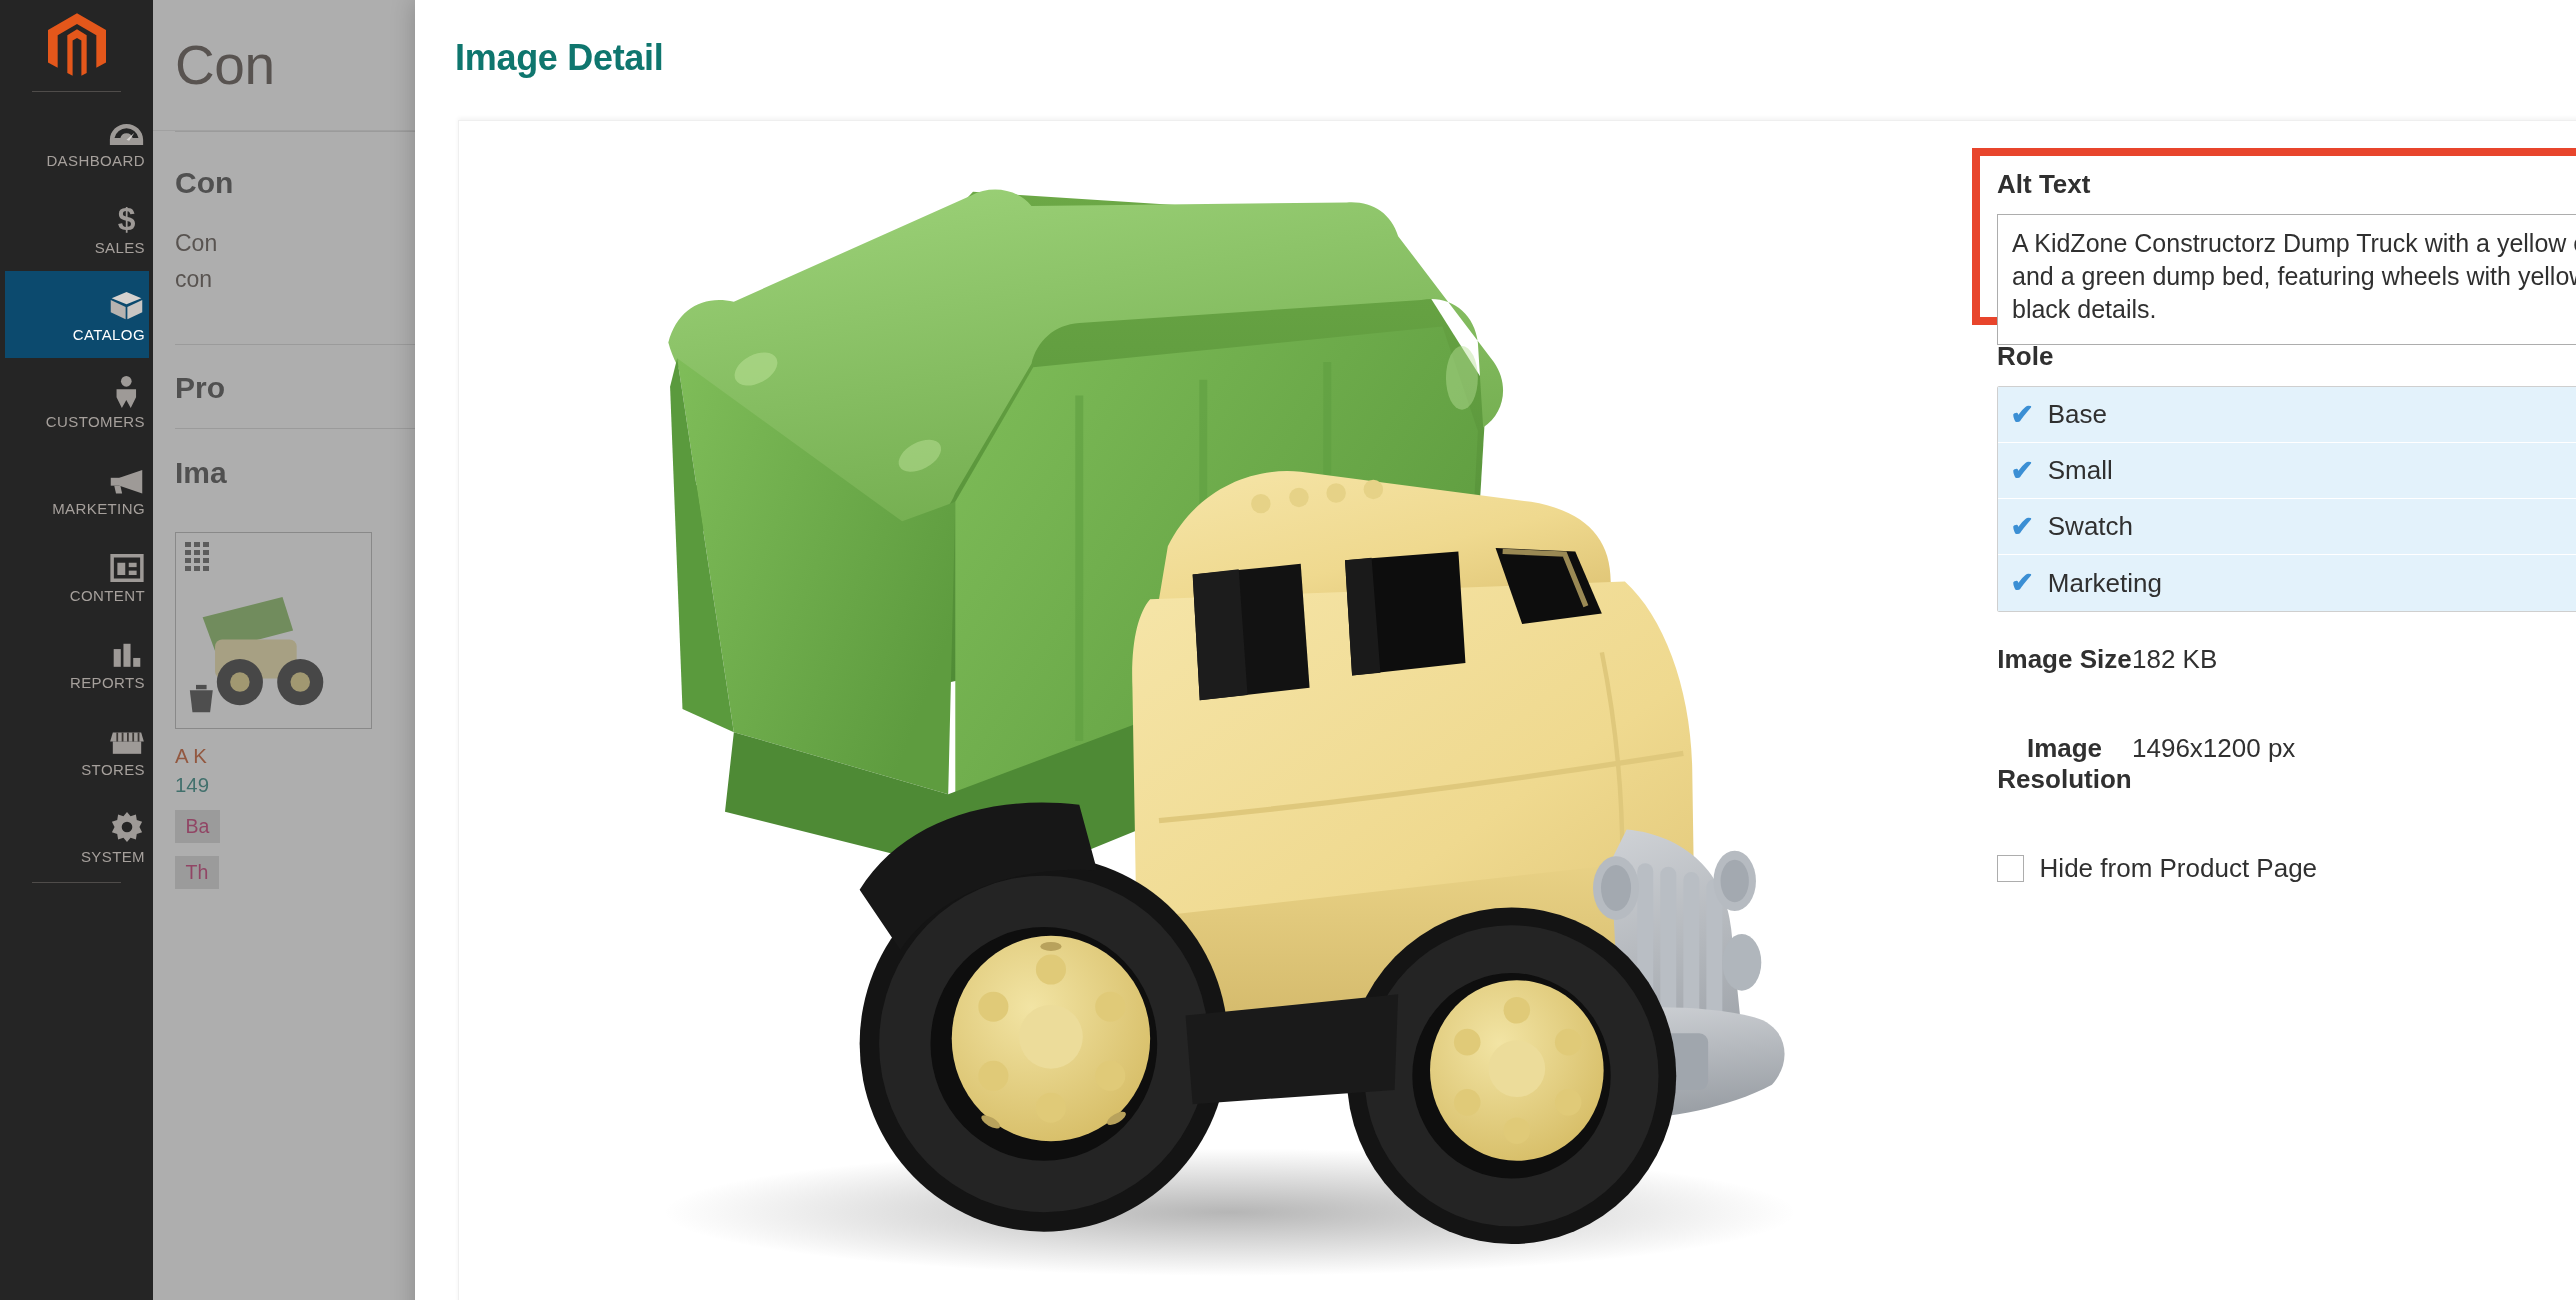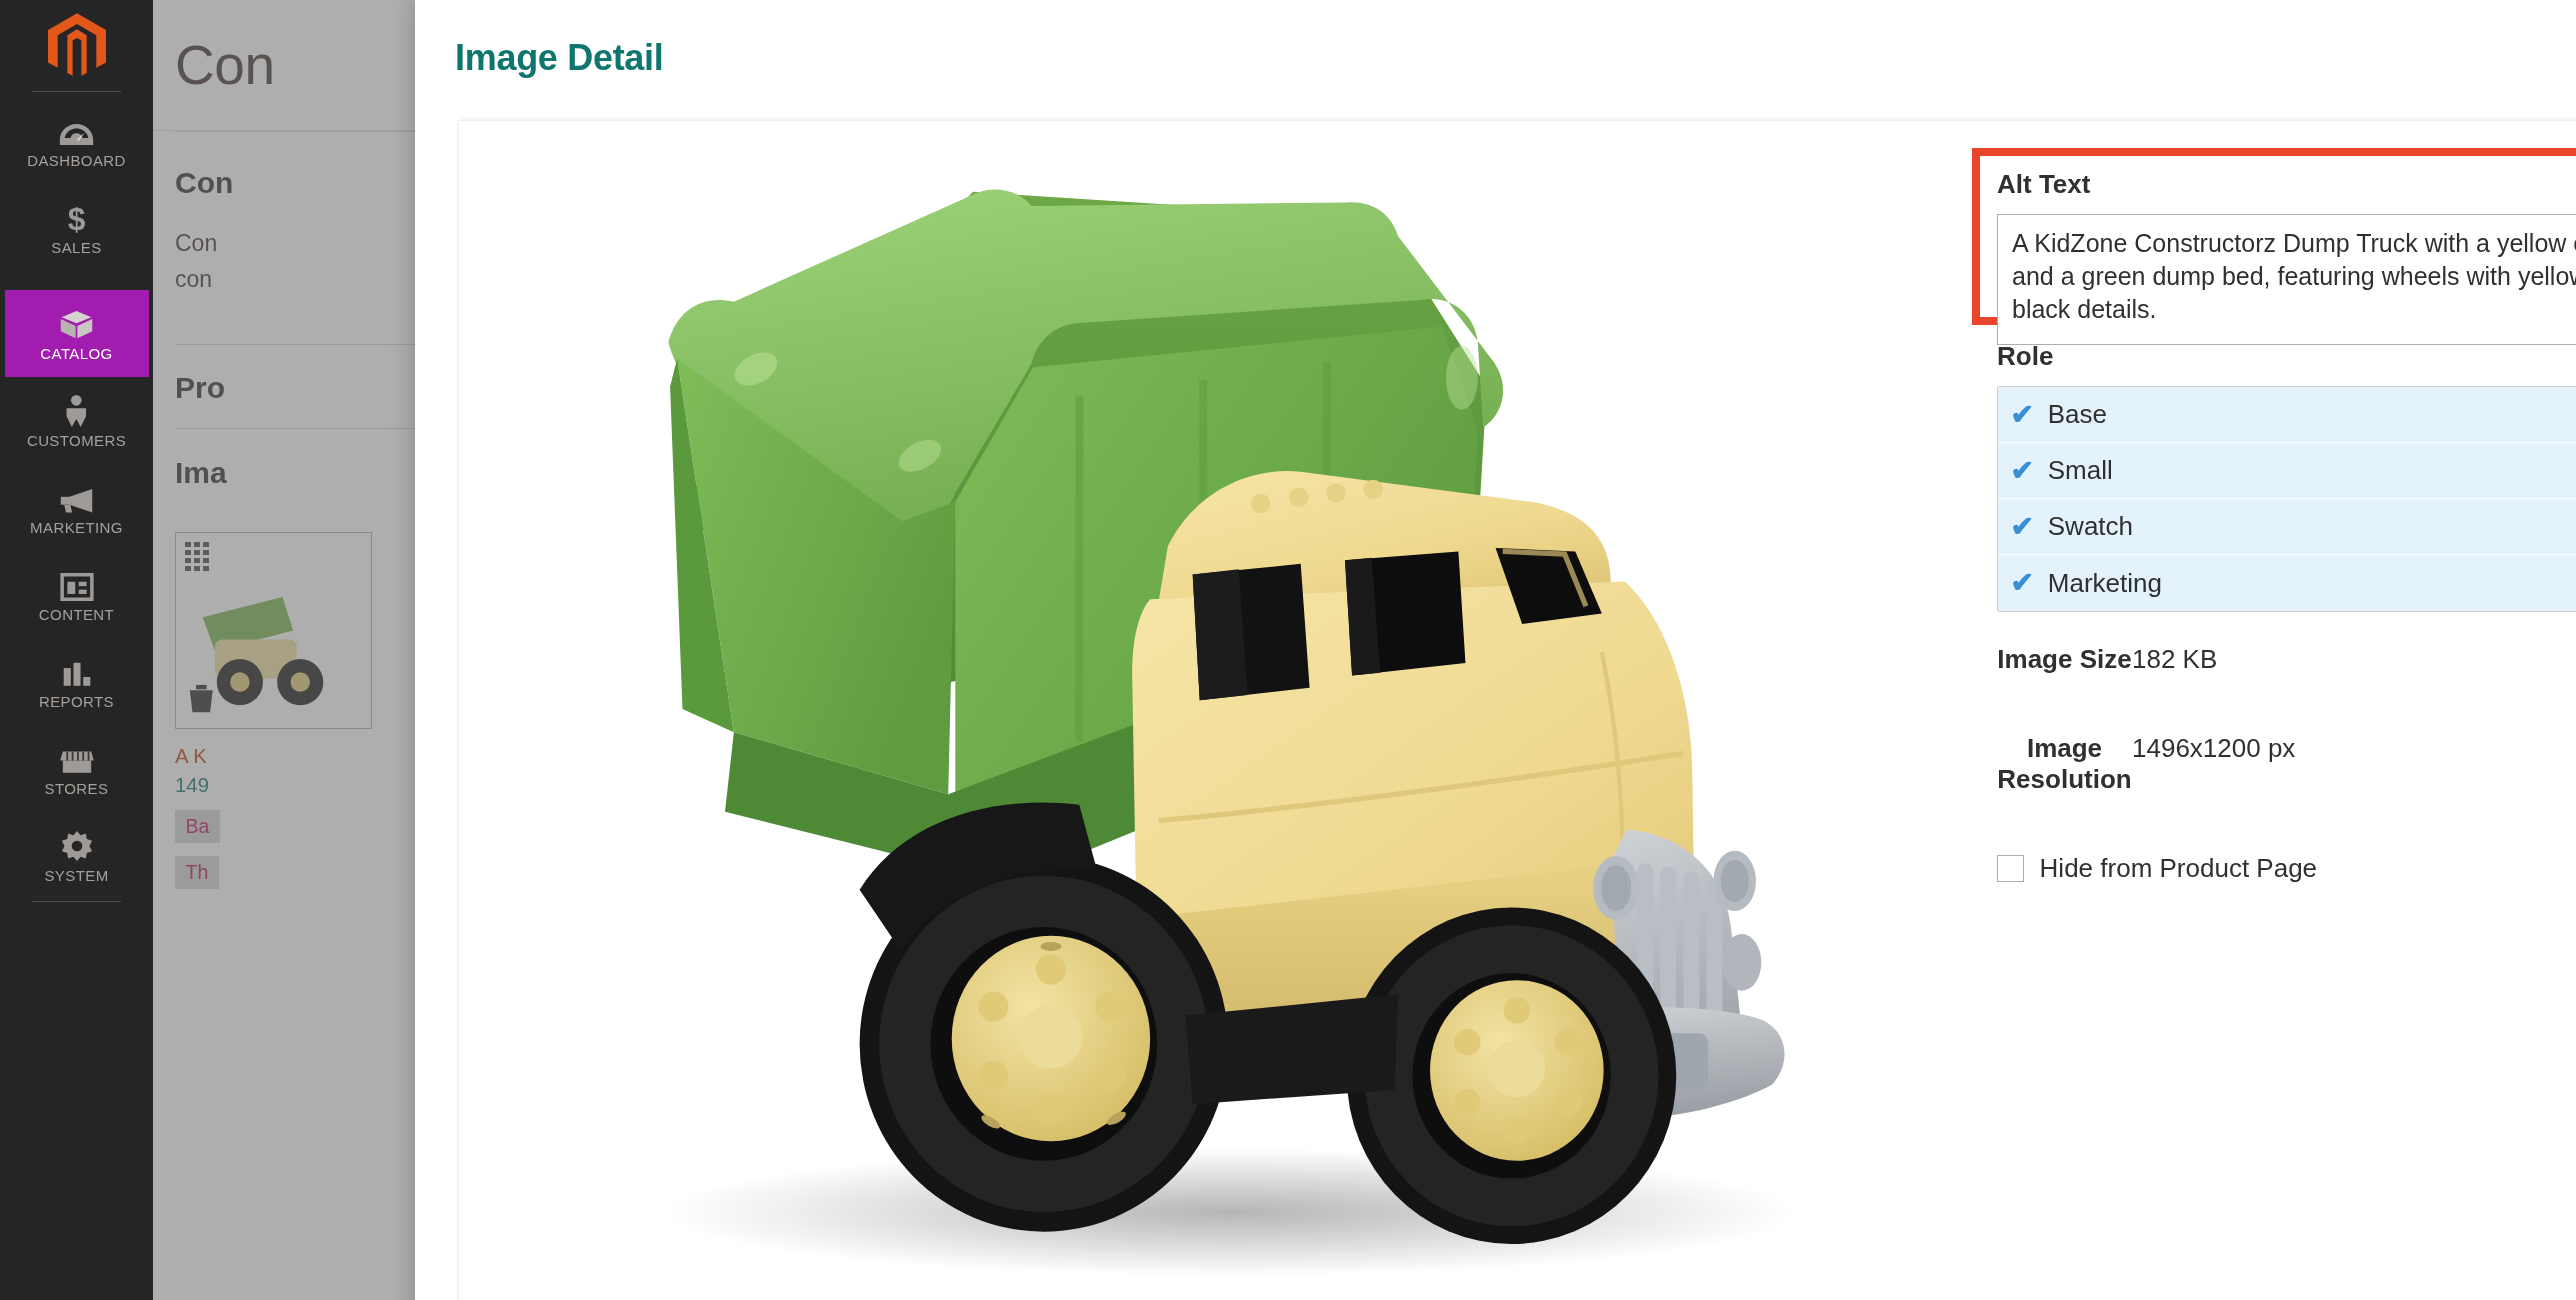--- a/index.html
+++ b/index.html
@@ -18,24 +18,24 @@
     position: absolute; left: 0; top: 0;
     width: 153px; height: 1300px;
     background: #252525;
     display: flex; flex-direction: column; align-items: center;
   }
   .logo-wrap { width: 100%; height: 89px; display: flex; align-items: center; justify-content: center; }
   .logo-hex { width: 58px; height: 64px; display: block; }
   .nav-rule { width: 89px; height: 0.9px; background: #4f4c4a; margin: 1.8px 0 5.3px; }
   .nav-item {
     width: 144px; padding: 16px 3.5px 14px;
-    display: flex; flex-direction: column; align-items: center; gap: 6.2px;
+    display: flex; flex-direction: column; align-items: flex-end; gap: 6.2px;
     cursor: pointer; text-decoration: none;
   }
-  .nav-item.active { background: #a21caf; margin-top: 19px; }
+  .nav-item.active { background: #0c4a6e; }
   .nav-ico { width: 37px; height: 34px; display: flex; align-items: flex-end; justify-content: center; }
   .nav-ico svg { display: block; }
   .nav-label {
     color: #a6a09c; font-size: 15px; letter-spacing: 0.4px;
     text-align: center; line-height: 1.12; text-transform: uppercase;
   }
   .nav-item.active .nav-label { color: #ffffff; }
 
   
   #page { position: absolute; left: 153px; top: 0; right: 0; bottom: 0; background: #ffffff; }

